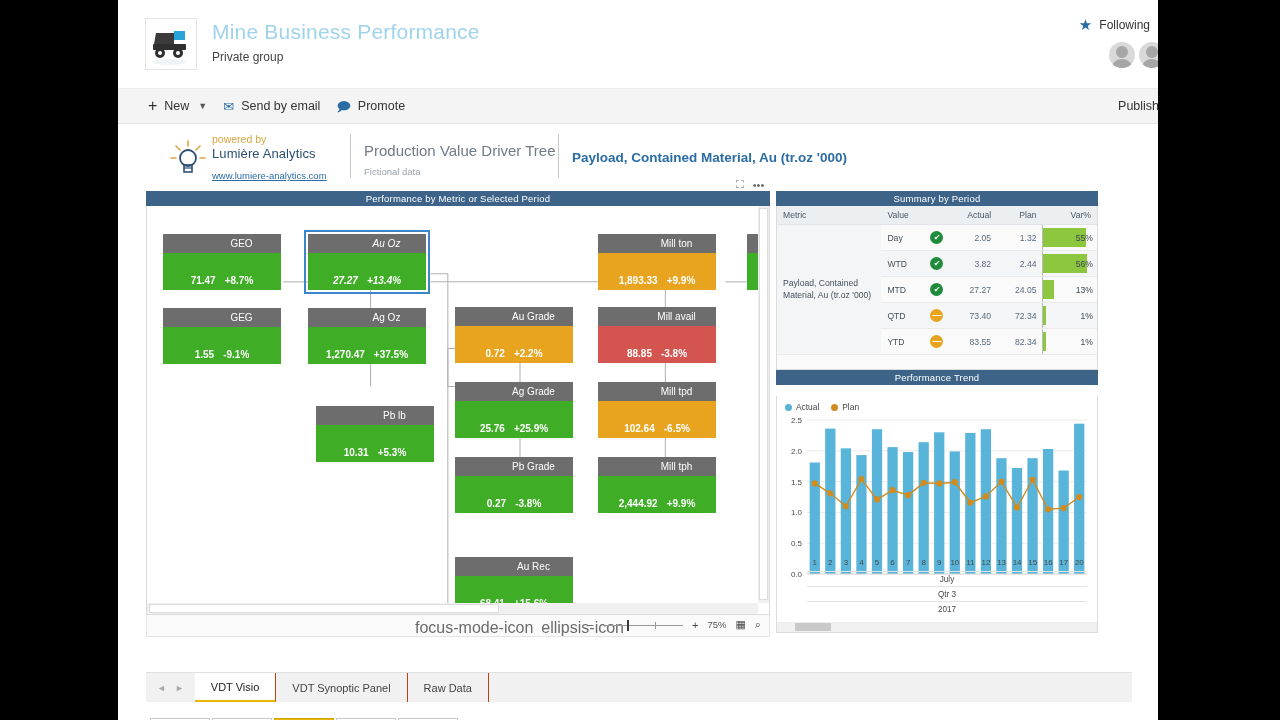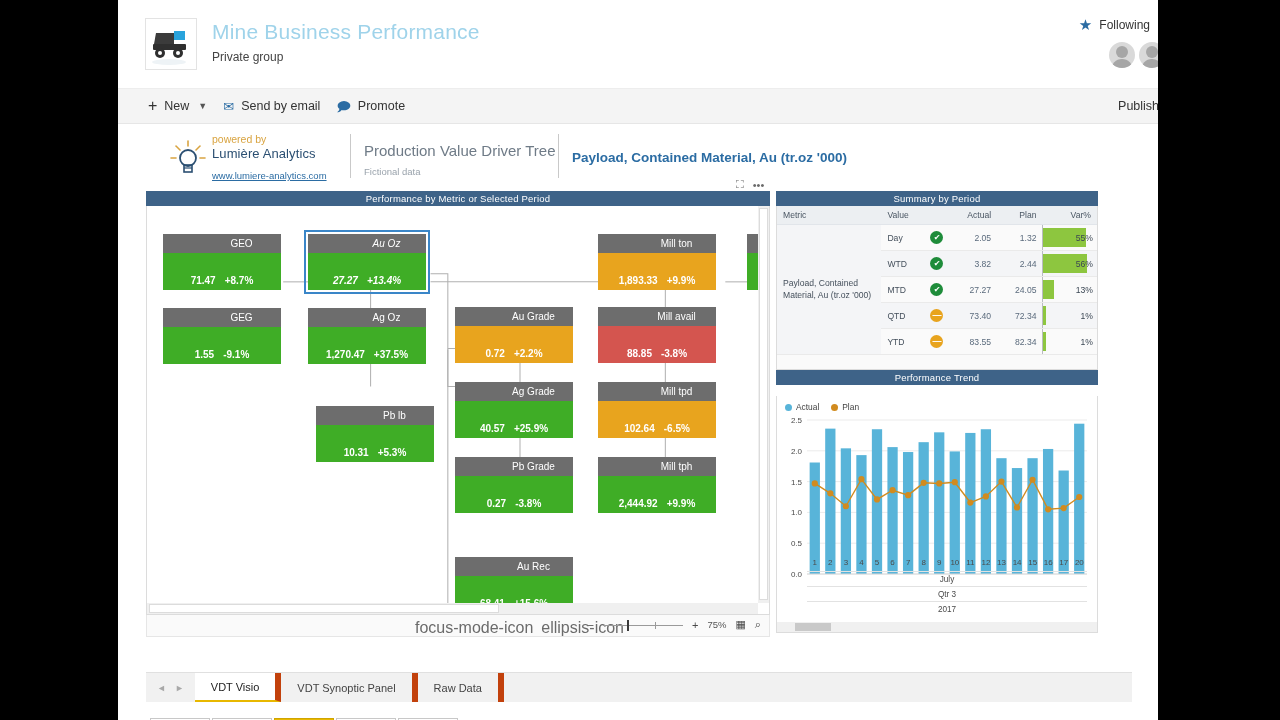--- a/index.html
+++ b/index.html
@@ -153,21 +153,21 @@
   .ch-thumb { position:absolute; left:18px; top:1px; width:36px; height:8px; background:#c9c9c9; }
 
   
   .tabbar {
     position:absolute; left:28px; top:672px; width:986px; height:30px;
     background:#f1f1f1; border-top:1px solid #e0e0e0; display:flex; align-items:stretch;
   }
   .tabnav { display:flex; align-items:center; gap:9px; padding:0 11px; color:#a8a8a8; font-size:9px; }
   .tab {
     display:flex; align-items:center; padding:0 16px; font-size:11px; color:#444;
-    border-right:6px solid #c2410c; cursor:default;
+    border-right:1px solid #c2410c; cursor:default;
   }
   .tab.active { background:#fff; border-bottom:2px solid #e8b800; color:#222; }
   .tabfill { flex:1; }
 </style>
 </head>
 <body>
 
 <div class="stage">
 <div class="page">
 
@@ -319,21 +319,21 @@
                     <div class="vals">
                       <span>0.72</span>
                       <span>+2.2%</span>
                     </div>
                   </div>
                 </div>
                 <div class="node" style="left: 308px; top: 176px;">
                   <div class="hdr">Ag Grade</div>
                   <div class="body green">
                     <div class="vals">
-                      <span>40.57</span>
+                      <span>25.76</span>
                       <span>+25.9%</span>
                     </div>
                   </div>
                 </div>
                 <div class="node" style="left: 308px; top: 251px;">
                   <div class="hdr">Pb Grade</div>
                   <div class="body green">
                     <div class="vals">
                       <span>0.27</span>
                       <span>-3.8%</span>

